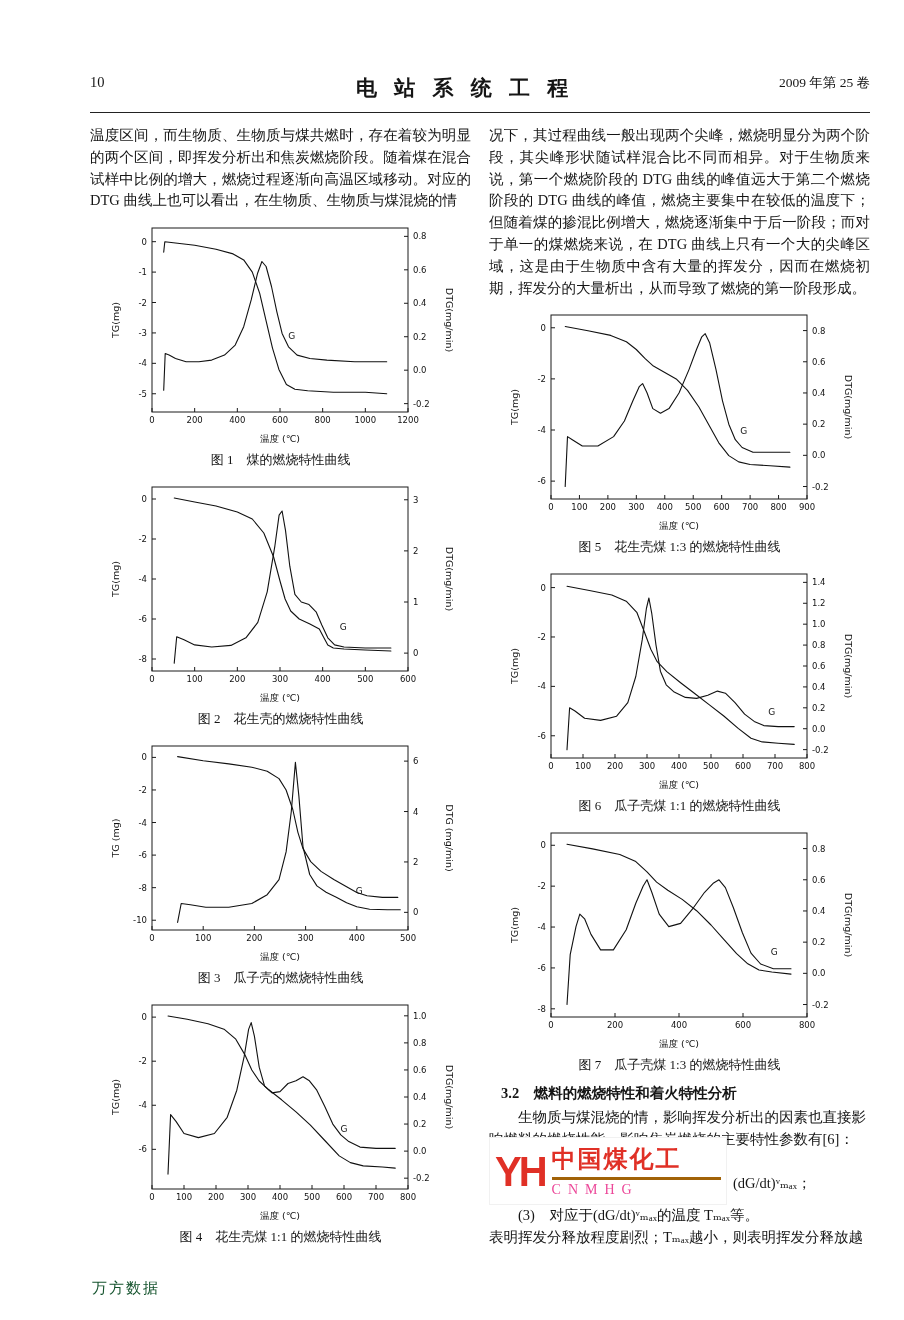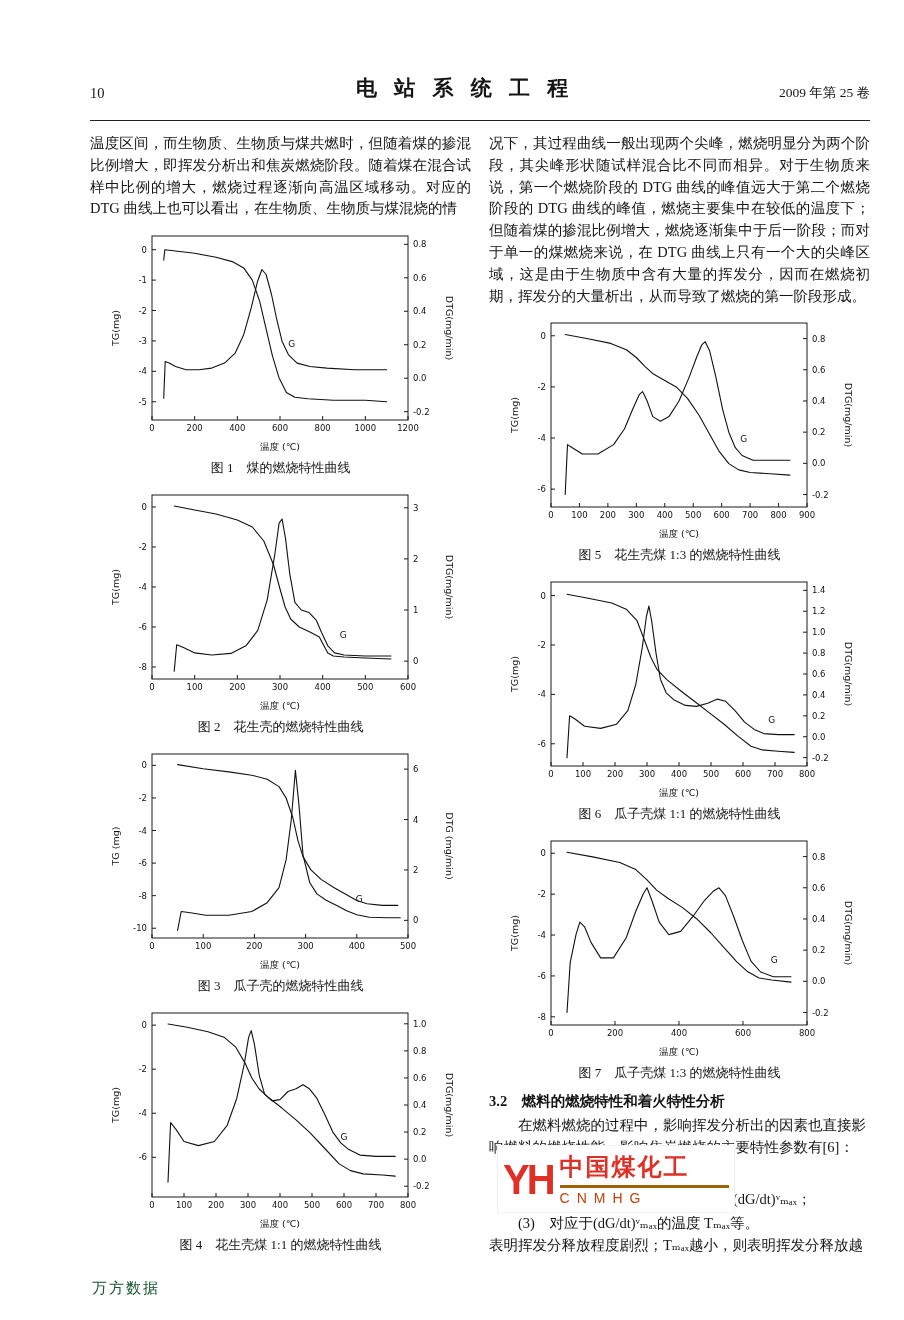--- a/index.html
+++ b/index.html
@@ -1,63 +1,63 @@
 <!DOCTYPE html>
 <html><head>
 <meta charset="utf-8">
 <style>
   html,body{margin:0;padding:0;background:#e8e8e8;}
   .page{width:904px;height:1320px;margin:0 auto;background:#ffffff;position:relative;
         box-sizing:border-box;padding:74px 34px 0 90px;color:#151515;
         font-family:"Liberation Serif","DejaVu Serif",serif;overflow:hidden;}
-  .header{display:flex;align-items:flex-end;border-bottom:1.5px solid #222;padding-bottom:18px;}
+  .header{display:flex;align-items:flex-start;border-bottom:1.5px solid #222;padding-bottom:10px;}
   .page-num{font-size:14.5px;width:120px;}
   .journal{flex:1;text-align:center;font-size:21px;font-weight:bold;letter-spacing:6px;}
   .issue{width:150px;text-align:right;font-size:13.5px;}
   .columns{display:flex;gap:18px;margin-top:12px;}
   .col{width:381px;}
   .para{font-size:14.5px;line-height:21.8px;text-align:justify;margin:0 0 6px 0;}
   .fig{margin:8px 0 10px 0;text-align:center;}
   .chart svg{display:inline-block;}
   .caption{font-size:13px;font-weight:normal;margin-top:1px;}
-  .sec-head{font-size:14.5px;font-weight:bold;margin:8px 0 4px 0;}
+  .sec-head{font-size:14.5px;font-weight:bold;margin:8px 0 4px 12px;}
   .sec-line{font-size:14.5px;line-height:21.8px;text-align:justify;}
   .indent{text-indent:2em;}
   .sec-body{position:relative;}
   .wm-zone{position:relative;height:54px;}
-  .frag{position:absolute;left:244px;bottom:4px;font-size:14.5px;}
-  .watermark{position:absolute;left:8px;top:-14px;width:238px;height:68px;background:#ffffff;
+  .frag{position:absolute;left:244px;bottom:12px;font-size:14.5px;}
+  .watermark{position:absolute;left:0;top:-14px;width:238px;height:68px;background:#ffffff;
              border:1px solid #f1f1f1;display:flex;align-items:center;gap:7px;
              padding:2px 5px;box-sizing:border-box;z-index:5;}
   .wm-mono{color:#e03026;font-family:"Liberation Sans","DejaVu Sans",sans-serif;
            font-weight:bold;font-size:40px;line-height:0.95;letter-spacing:-3px;
            transform:scaleY(1.08);}
   .wm-text{flex:1;}
   .wm-title{display:block;color:#e03026;font-size:24px;font-weight:bold;letter-spacing:2px;
             border-bottom:3px solid #a16207;padding-bottom:2px;
             font-family:"Liberation Sans","DejaVu Sans",sans-serif;}
-  .wm-sub{display:block;color:#c2410c;font-size:14px;letter-spacing:7px;margin-top:2px;
-          font-family:Liberation Sans, sans-serif;}
+  .wm-sub{display:block;color:#ec4899;font-size:14px;letter-spacing:7px;margin-top:2px;
+          font-family:Liberation Serif, serif;}
   .footer{position:absolute;left:92px;bottom:22px;font-size:15px;color:#14532d;letter-spacing:2px;}
 </style>
 </head>
 <body>
 
 <div class="page">
 
   <div class="header">
     <span class="page-num">10</span>
     <span class="journal">电 站 系 统 工 程</span>
     <span class="issue">2009 年第 25 卷</span>
   </div>
 
   <div class="columns">
 
     <div class="col">
-      <p class="para">温度区间，而生物质、生物质与煤共燃时，但随着煤的掺混比例增大，即挥发分析出和焦炭燃烧阶段。随着煤在混合试样中比例的增大，燃烧过程逐渐向高温区域移动。对应的 DTG 曲线上也可以看出，在生物质、生物质与煤混烧的情</p>
+      <p class="para">温度区间，而生物质、生物质与煤共燃时，存在着较为明显的两个区间，即挥发分析出和焦炭燃烧阶段。随着煤在混合试样中比例的增大，燃烧过程逐渐向高温区域移动。对应的 DTG 曲线上也可以看出，在生物质、生物质与煤混烧的情</p>
 
       <figure class="fig">
         <div class="chart"><svg width="346" height="226">
               <rect x="44" y="8" width="256" height="184" fill="none" stroke="#1a1a1a" stroke-width="1"></rect>
               <line x1="44" y1="192" x2="44" y2="188" stroke="#1a1a1a"></line>
               <text x="44" y="203" font-size="8.5" fill="#111" text-anchor="middle" font-family="&quot;DejaVu Sans&quot;, sans-serif">0</text>
               <line x1="86.66666666666666" y1="192" x2="86.66666666666666" y2="188" stroke="#1a1a1a"></line>
               <text x="86.66666666666666" y="203" font-size="8.5" fill="#111" text-anchor="middle" font-family="&quot;DejaVu Sans&quot;, sans-serif">200</text>
               <line x1="129.33333333333331" y1="192" x2="129.33333333333331" y2="188" stroke="#1a1a1a"></line>
               <text x="129.33333333333331" y="203" font-size="8.5" fill="#111" text-anchor="middle" font-family="&quot;DejaVu Sans&quot;, sans-serif">400</text>
@@ -401,21 +401,21 @@
               <polyline points="60.0,19.2 85.6,23.9 112.8,29.5 128.8,36.6 140.0,46.8 149.6,57.1 160.8,65.2 175.2,74.4 189.6,85.7 204.0,100.0 216.8,114.3 229.6,128.6 240.8,138.8 252.0,145.0 264.8,147.0 284.0,149.1" fill="none" stroke="#111" stroke-width="1.1" stroke-linejoin="round" stroke-linecap="round"></polyline>
               <polyline points="60.0,179.5 63.2,129.6 69.0,101.6 72.8,89.1 77.6,93.8 84.0,109.4 93.6,124.9 106.4,124.9 119.2,104.7 128.8,78.2 136.2,61.0 140.0,54.8 144.8,67.3 152.2,89.1 161.8,101.6 173.6,98.4 186.4,82.8 197.6,67.3 206.6,57.9 212.0,54.8 218.4,62.6 226.4,82.8 235.4,107.8 244.0,128.1 253.6,139.0 266.4,143.7 284.0,143.7" fill="none" stroke="#111" stroke-width="1.1" stroke-linejoin="round" stroke-linecap="round"></polyline>
               <text x="267.36" y="129.74576271186442" font-size="9" fill="#111" text-anchor="middle" font-family="&quot;DejaVu Sans&quot;, sans-serif">G</text>
             </svg></div>
         <figcaption class="caption">图 7　瓜子壳煤 1:3 的燃烧特性曲线</figcaption>
       </figure>
 
       <div class="sec-head">3.2　燃料的燃烧特性和着火特性分析</div>
 
       <div class="sec-body">
-        <div class="sec-line indent">在燃料燃烧的过程中，影响挥发分析出的因素也直接影</div>
+        <div class="sec-line indent">生物质与煤混烧的情，影响挥发分析出的因素也直接影</div>
         <div class="sec-line">响燃料的燃烧性能。影响焦炭燃烧的主要特性参数有[6]：</div>
 
         <div class="wm-zone">
           <div class="watermark">
             <span class="wm-mono">YH</span>
             <span class="wm-text">
               <span class="wm-title">中国煤化工</span>
               <span class="wm-sub">CNMHG</span>
             </span>
           </div>

